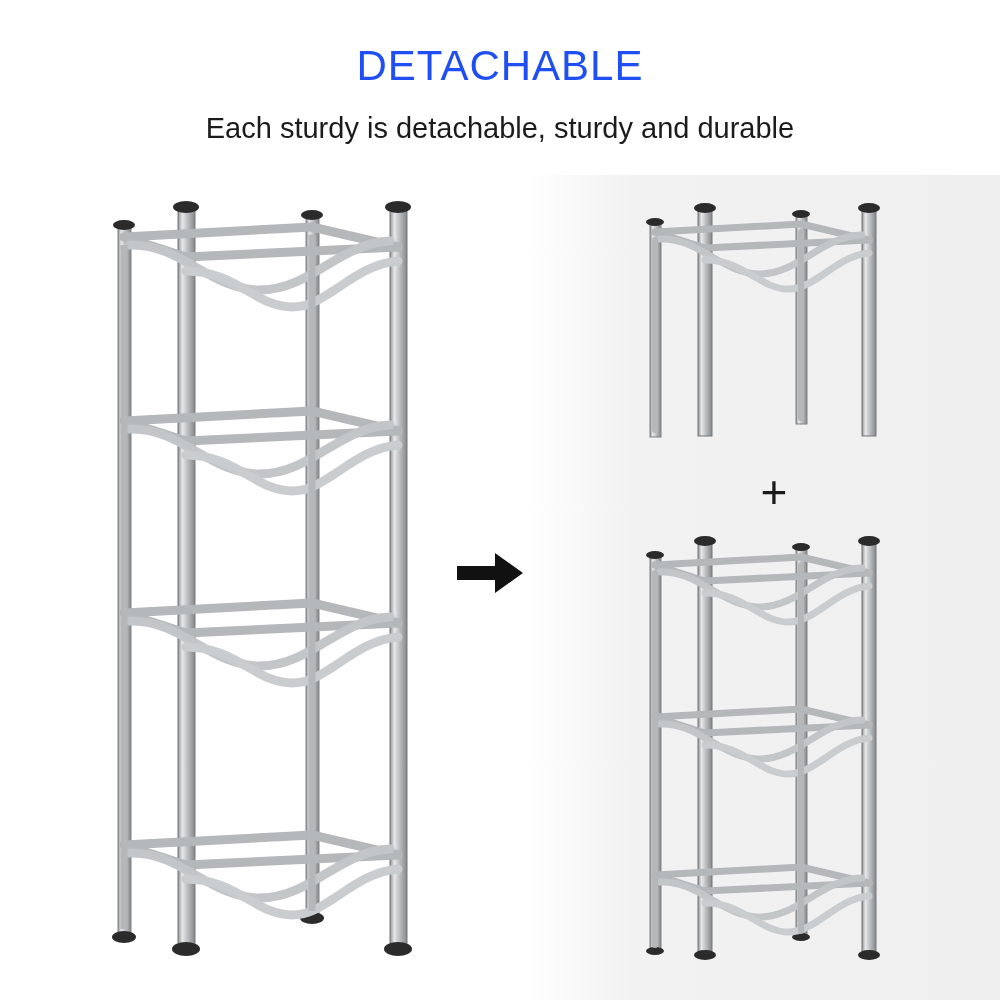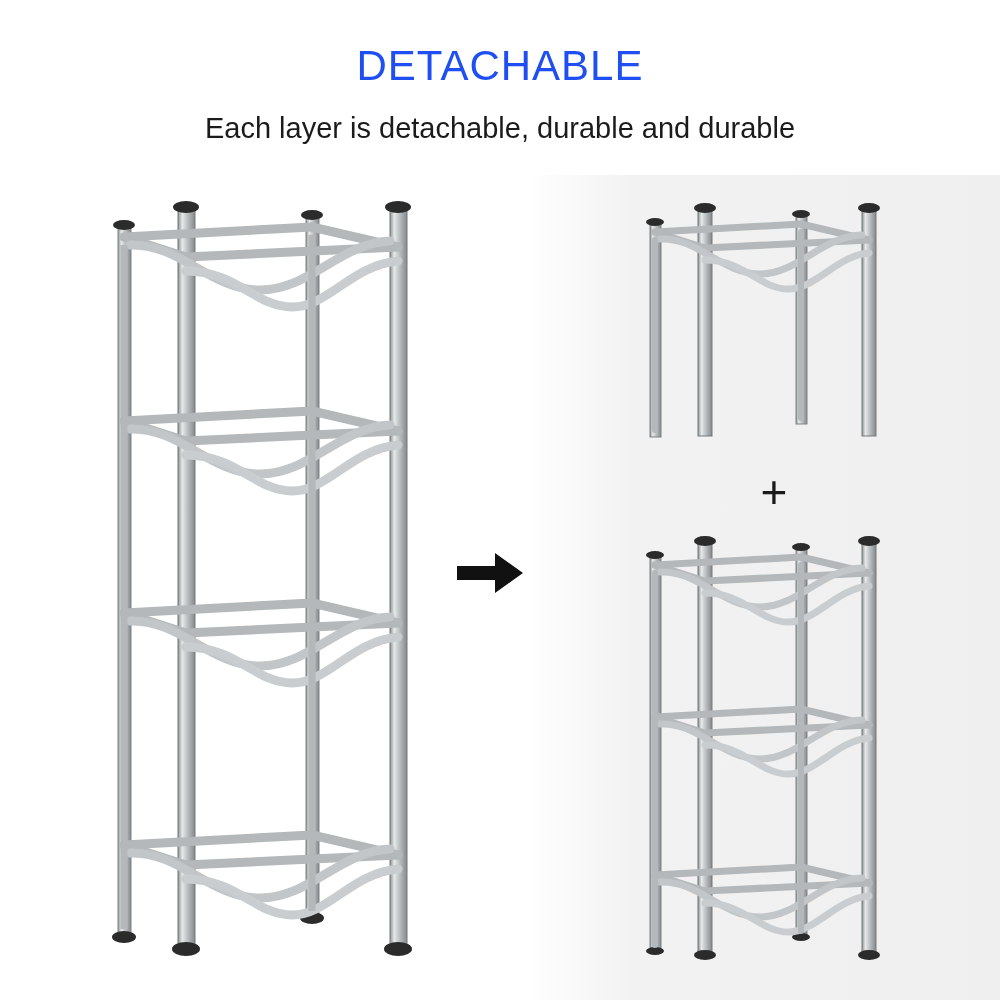--- a/index.html
+++ b/index.html
@@ -79,21 +79,21 @@
   .fig-bot  { left: 610px; top: 525px; width: 310px; height: 450px; }
 </style>
 </head>
 <body>
 
 <div class="page">
 
   <div class="right-panel"></div>
 
   <div class="headline">DETACHABLE</div>
-  <div class="subhead">Each layer is detachable, durable and durable</div>
+  <div class="subhead">Each sturdy is detachable, sturdy and durable</div>
 
   <div class="fig fig-full">
     <svg viewBox="0 0 420 800" width="420" height="800" xmlns="http://www.w3.org/2000/svg">
       <defs>
         <linearGradient id="metalV" x1="0" y1="0" x2="1" y2="0">
           <stop offset="0%" stop-color="#8f9395"></stop>
           <stop offset="25%" stop-color="#e6e8e9"></stop>
           <stop offset="60%" stop-color="#b6babc"></stop>
           <stop offset="100%" stop-color="#85898b"></stop>
         </linearGradient>

